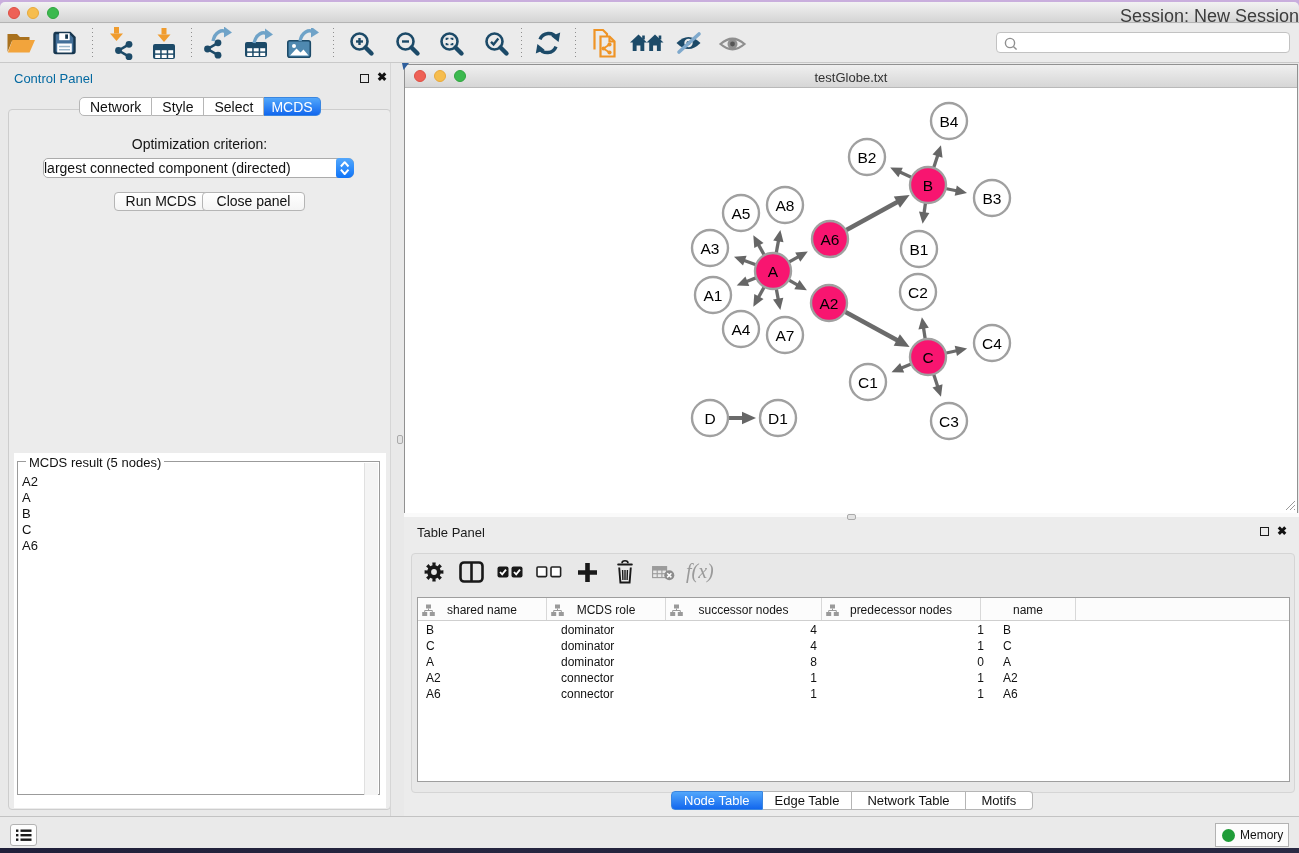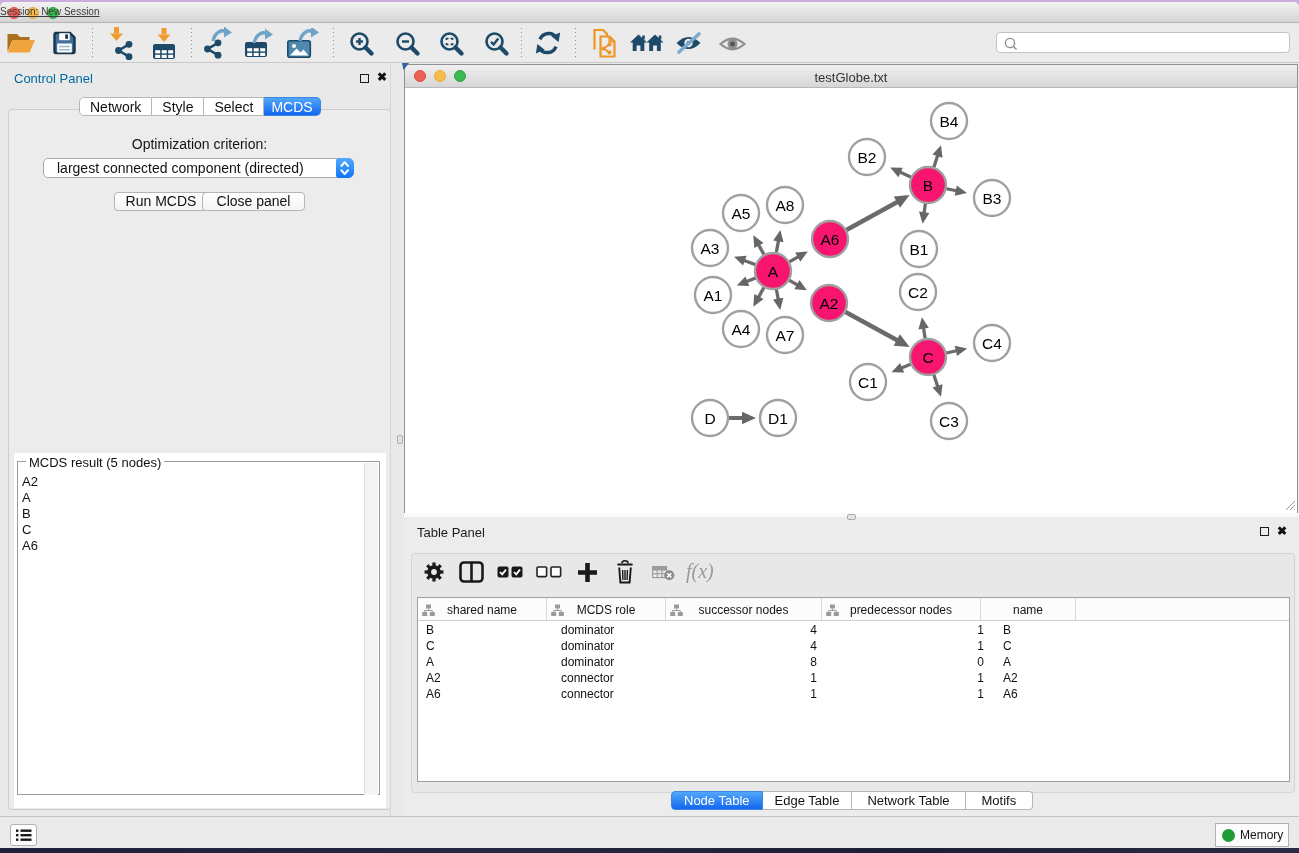--- a/index.html
+++ b/index.html
@@ -6,22 +6,22 @@
 html,body { width:1299px; height:853px; overflow:hidden; }
 body { font-family:"Liberation Sans", sans-serif; background:#e9e9e9; }
 #app { position:relative; width:1299px; height:853px; background:#e9e9e9; overflow:hidden; }
 .abs { position:absolute; }
 
 
 #macstrip { position:absolute; left:0; top:0; width:1299px; height:9px; background:#c9aedd; }
 
 #titlebar { position:absolute; left:0; top:2px; width:1299px; height:21px;
   background:linear-gradient(#f2f2f2,#d4d4d4); border-bottom:1px solid #b4b4b4; border-radius:5px 5px 0 0; }
-#titlebar .title { position:absolute; left:0; right:0; top:4px; text-align:left;
-  font-size:10px; color:#3c3c3c;text-decoration:underline; }
+#titlebar .title { position:absolute; left:0; right:0; top:4px; text-align:right;
+  font-size:18px; color:#3c3c3c; }
 .tl { position:absolute; border-radius:50%; }
 
 #toolbar { position:absolute; left:0; top:24px; width:1299px; height:39px;
   background:#ebebeb; border-bottom:1px solid #c9c9c9; }
 .tbi { position:absolute; }
 .tbsep { position:absolute; top:4px; width:1px; height:30px;
   background-image:repeating-linear-gradient(#8f8f8f 0 1px, transparent 1px 4px); }
 #searchbox { position:absolute; left:996px; top:8px; width:294px; height:21px;
   background:#fff; border:1px solid #c2c2c2; border-radius:4px; }
 
@@ -34,21 +34,21 @@
 #cp-tabs { position:absolute; left:79px; top:97px; height:19px; display:flex; }
 .cptab { height:19px; line-height:18px; font-size:14px; color:#111; background:#fff;
   border:1px solid #b6b6b6; border-left:none; padding:0 10px; text-align:center; }
 .cptab.first { border-left:1px solid #b6b6b6; border-radius:5px 0 0 5px; }
 .cptab.sel { background:linear-gradient(#52a7fb,#1267ee); color:#fff; border-color:#3a86e0;
   border-radius:0 5px 5px 0; }
 #optlabel { position:absolute; left:8px; top:136px; width:383px; text-align:center;
   font-size:14px; color:#141414; }
 #combo { position:absolute; left:43px; top:158px; width:311px; height:20px; background:#fff;
   border:1px solid #ababab; border-radius:5px; font-size:14px; color:#111; line-height:18px;
-  padding-left:13px; }
+  }
 #combo .cap { position:absolute; right:-1px; top:-1px; width:18px; height:20px;
   background:linear-gradient(#54a8fc,#0f74f8); border-radius:3px 6px 6px 3px; }
 .macbtn { position:absolute; height:19px; background:linear-gradient(#ffffff,#f4f4f4);
   border:1px solid #b5b5b5; border-radius:4px; font-size:14px; color:#111;
   text-align:center; line-height:17px; }
 #mcds-white { position:absolute; left:14px; top:453px; width:372px; height:355px; background:#fff; }
 #mcds-fs { position:absolute; left:3px; top:8px; width:363px; height:334px;
   border:1px solid #9b9b9b; }
 #mcds-legend { position:absolute; left:8px; top:-7px; background:#fff; padding:0 3px;
   font-size:13px; color:#111; }

